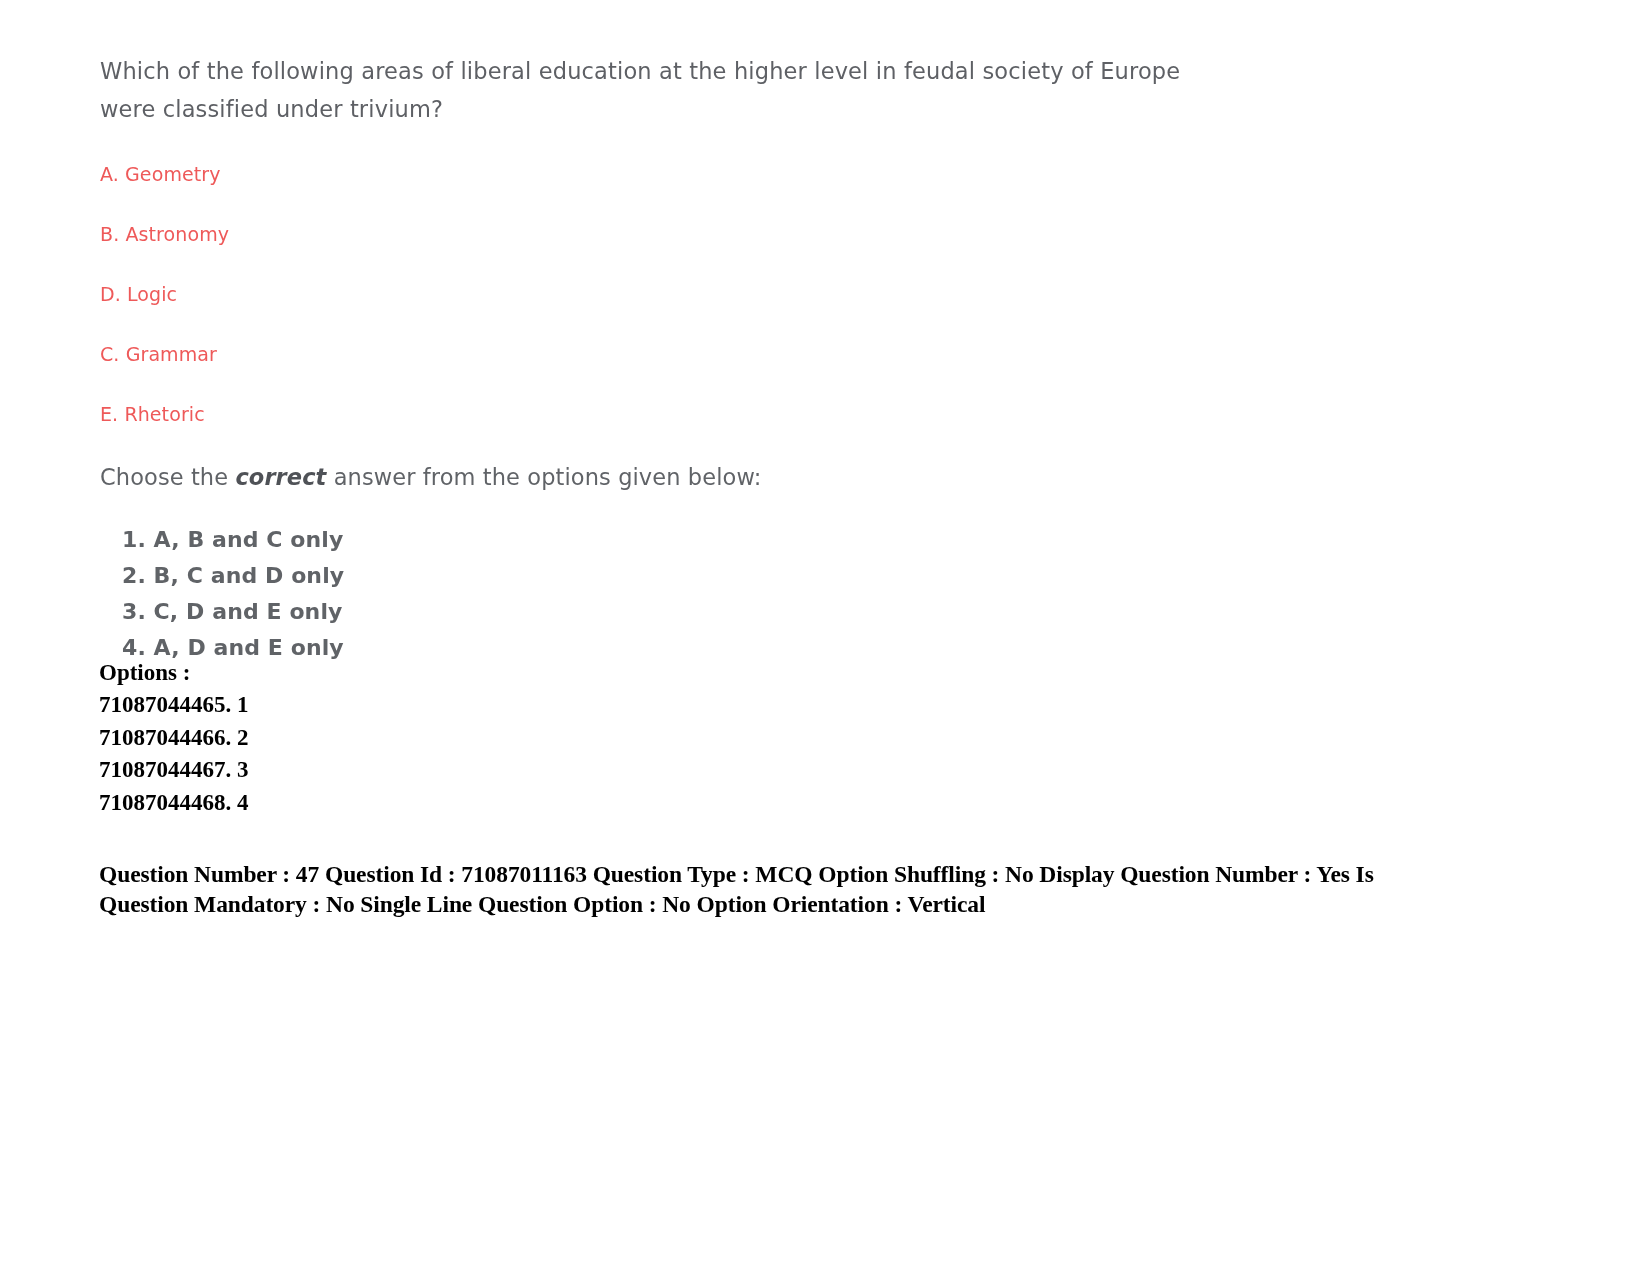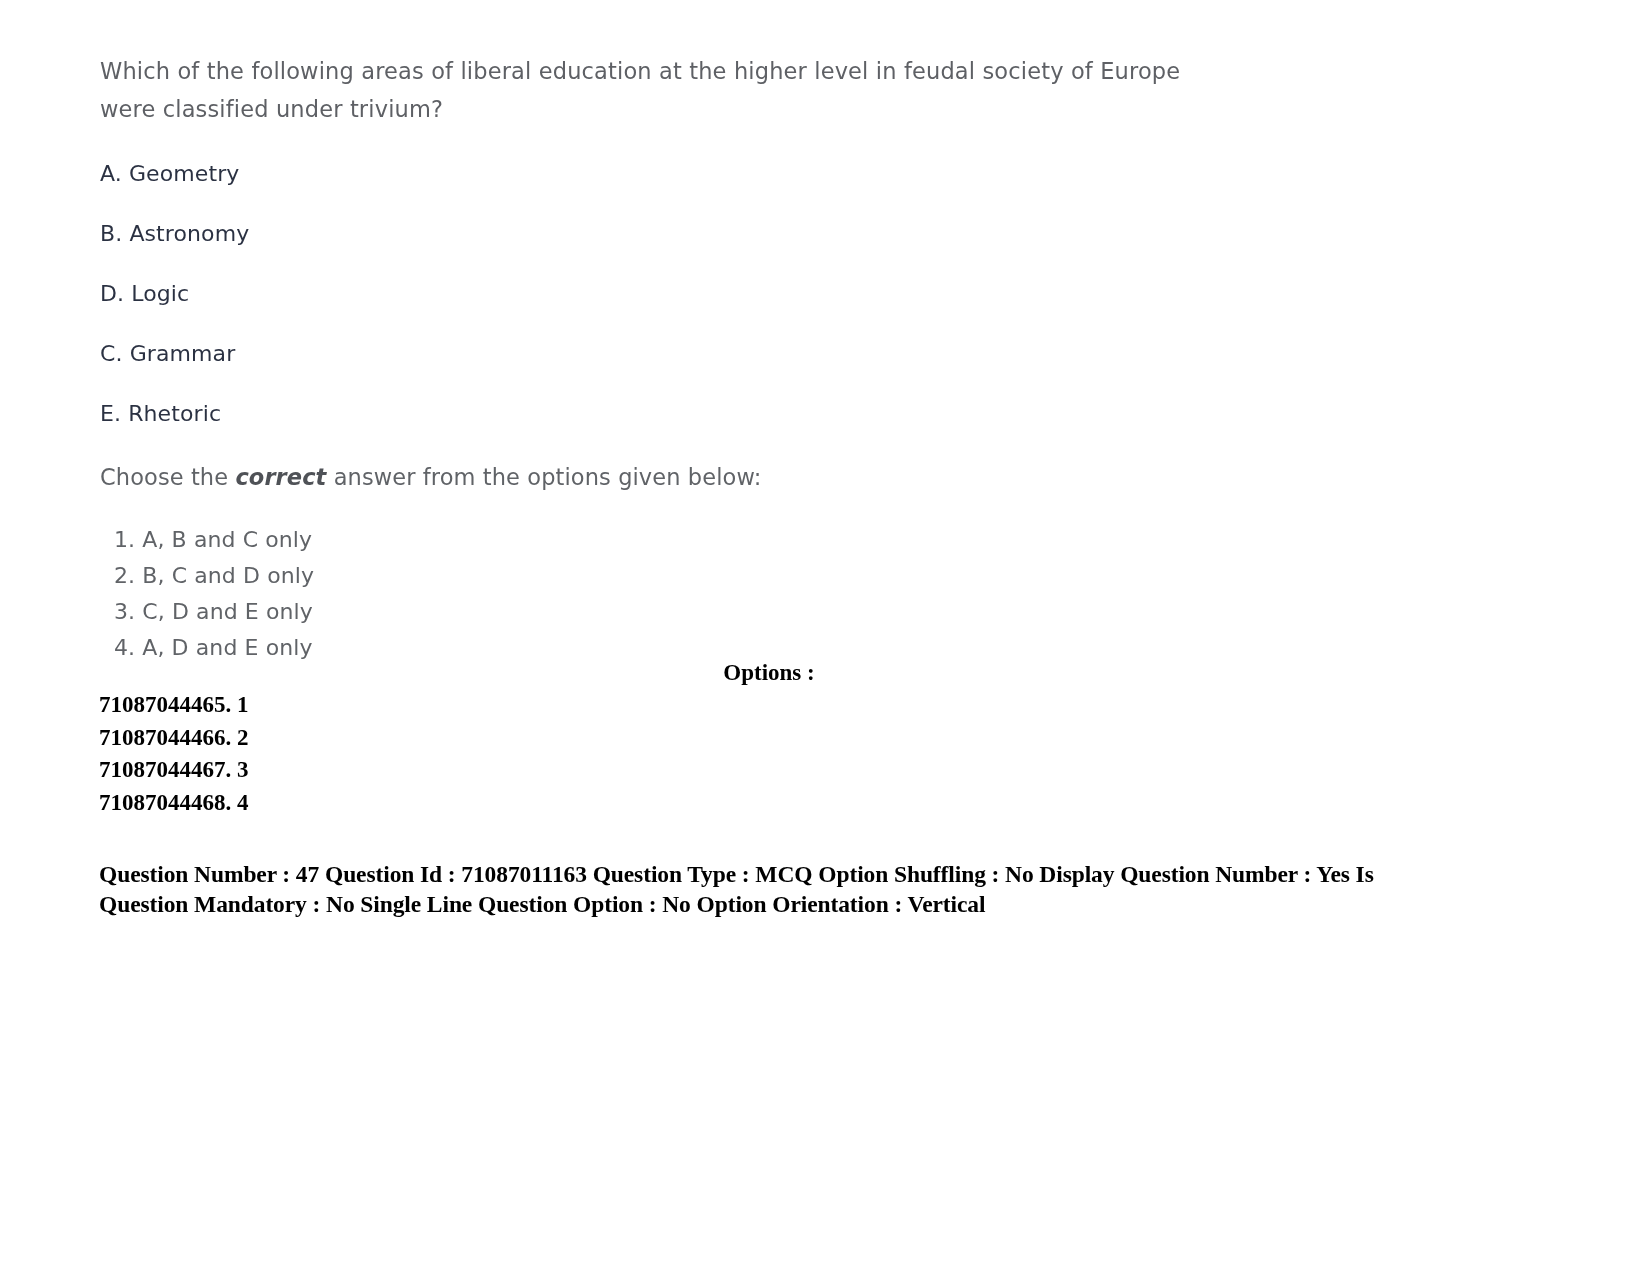--- a/index.html
+++ b/index.html
@@ -43,47 +43,48 @@
     margin: 0;
     white-space: pre-line;
   }
 
   .choice-list {
     margin: 0;
     padding: 0;
     list-style: none;
   }
   .choice {
-    font-size: 22px;
+    font-size: 19px;
     line-height: 24px;
-    color: #0f172a;
+    color: #ef4444;
     margin-top: 36px;
     letter-spacing: 0.1px;
     white-space: nowrap;
   }
   .choice:first-child { margin-top: 34px; }
 
   .choose-line {
     font-size: 22.5px;
     line-height: 26px;
     color: #4d5055;
     margin-top: 38px;
     letter-spacing: 0.1px;
   }
   .choose-line .emph {
     font-weight: 700;
     font-style: italic;
     color: #3a3d42;
   }
 
   .numbered {
-    margin: 8px;
+    margin: 16px;
     padding: 0;
     list-style: none;
     margin-top: 32px;
+    font-weight: bold;
   }
   .numbered li {
     font-size: 22px;
     line-height: 36px;
     color: #4d5055;
     letter-spacing: 0.1px;
     padding-left: 6px;
     white-space: nowrap;
   }
 
@@ -95,21 +96,20 @@
     width: 1340px;
     color: #000000;
     font-family: "Liberation Serif", serif;
   }
 
   .options-heading {
     font-size: 23px;
     font-weight: 700;
     line-height: 32px;
     margin: 0;
-    text-align: center;
   }
 
   .option-ids {
     margin: 0;
     padding: 0;
     list-style: none;
   }
   .option-ids li {
     font-size: 23px;
     line-height: 32.5px;

